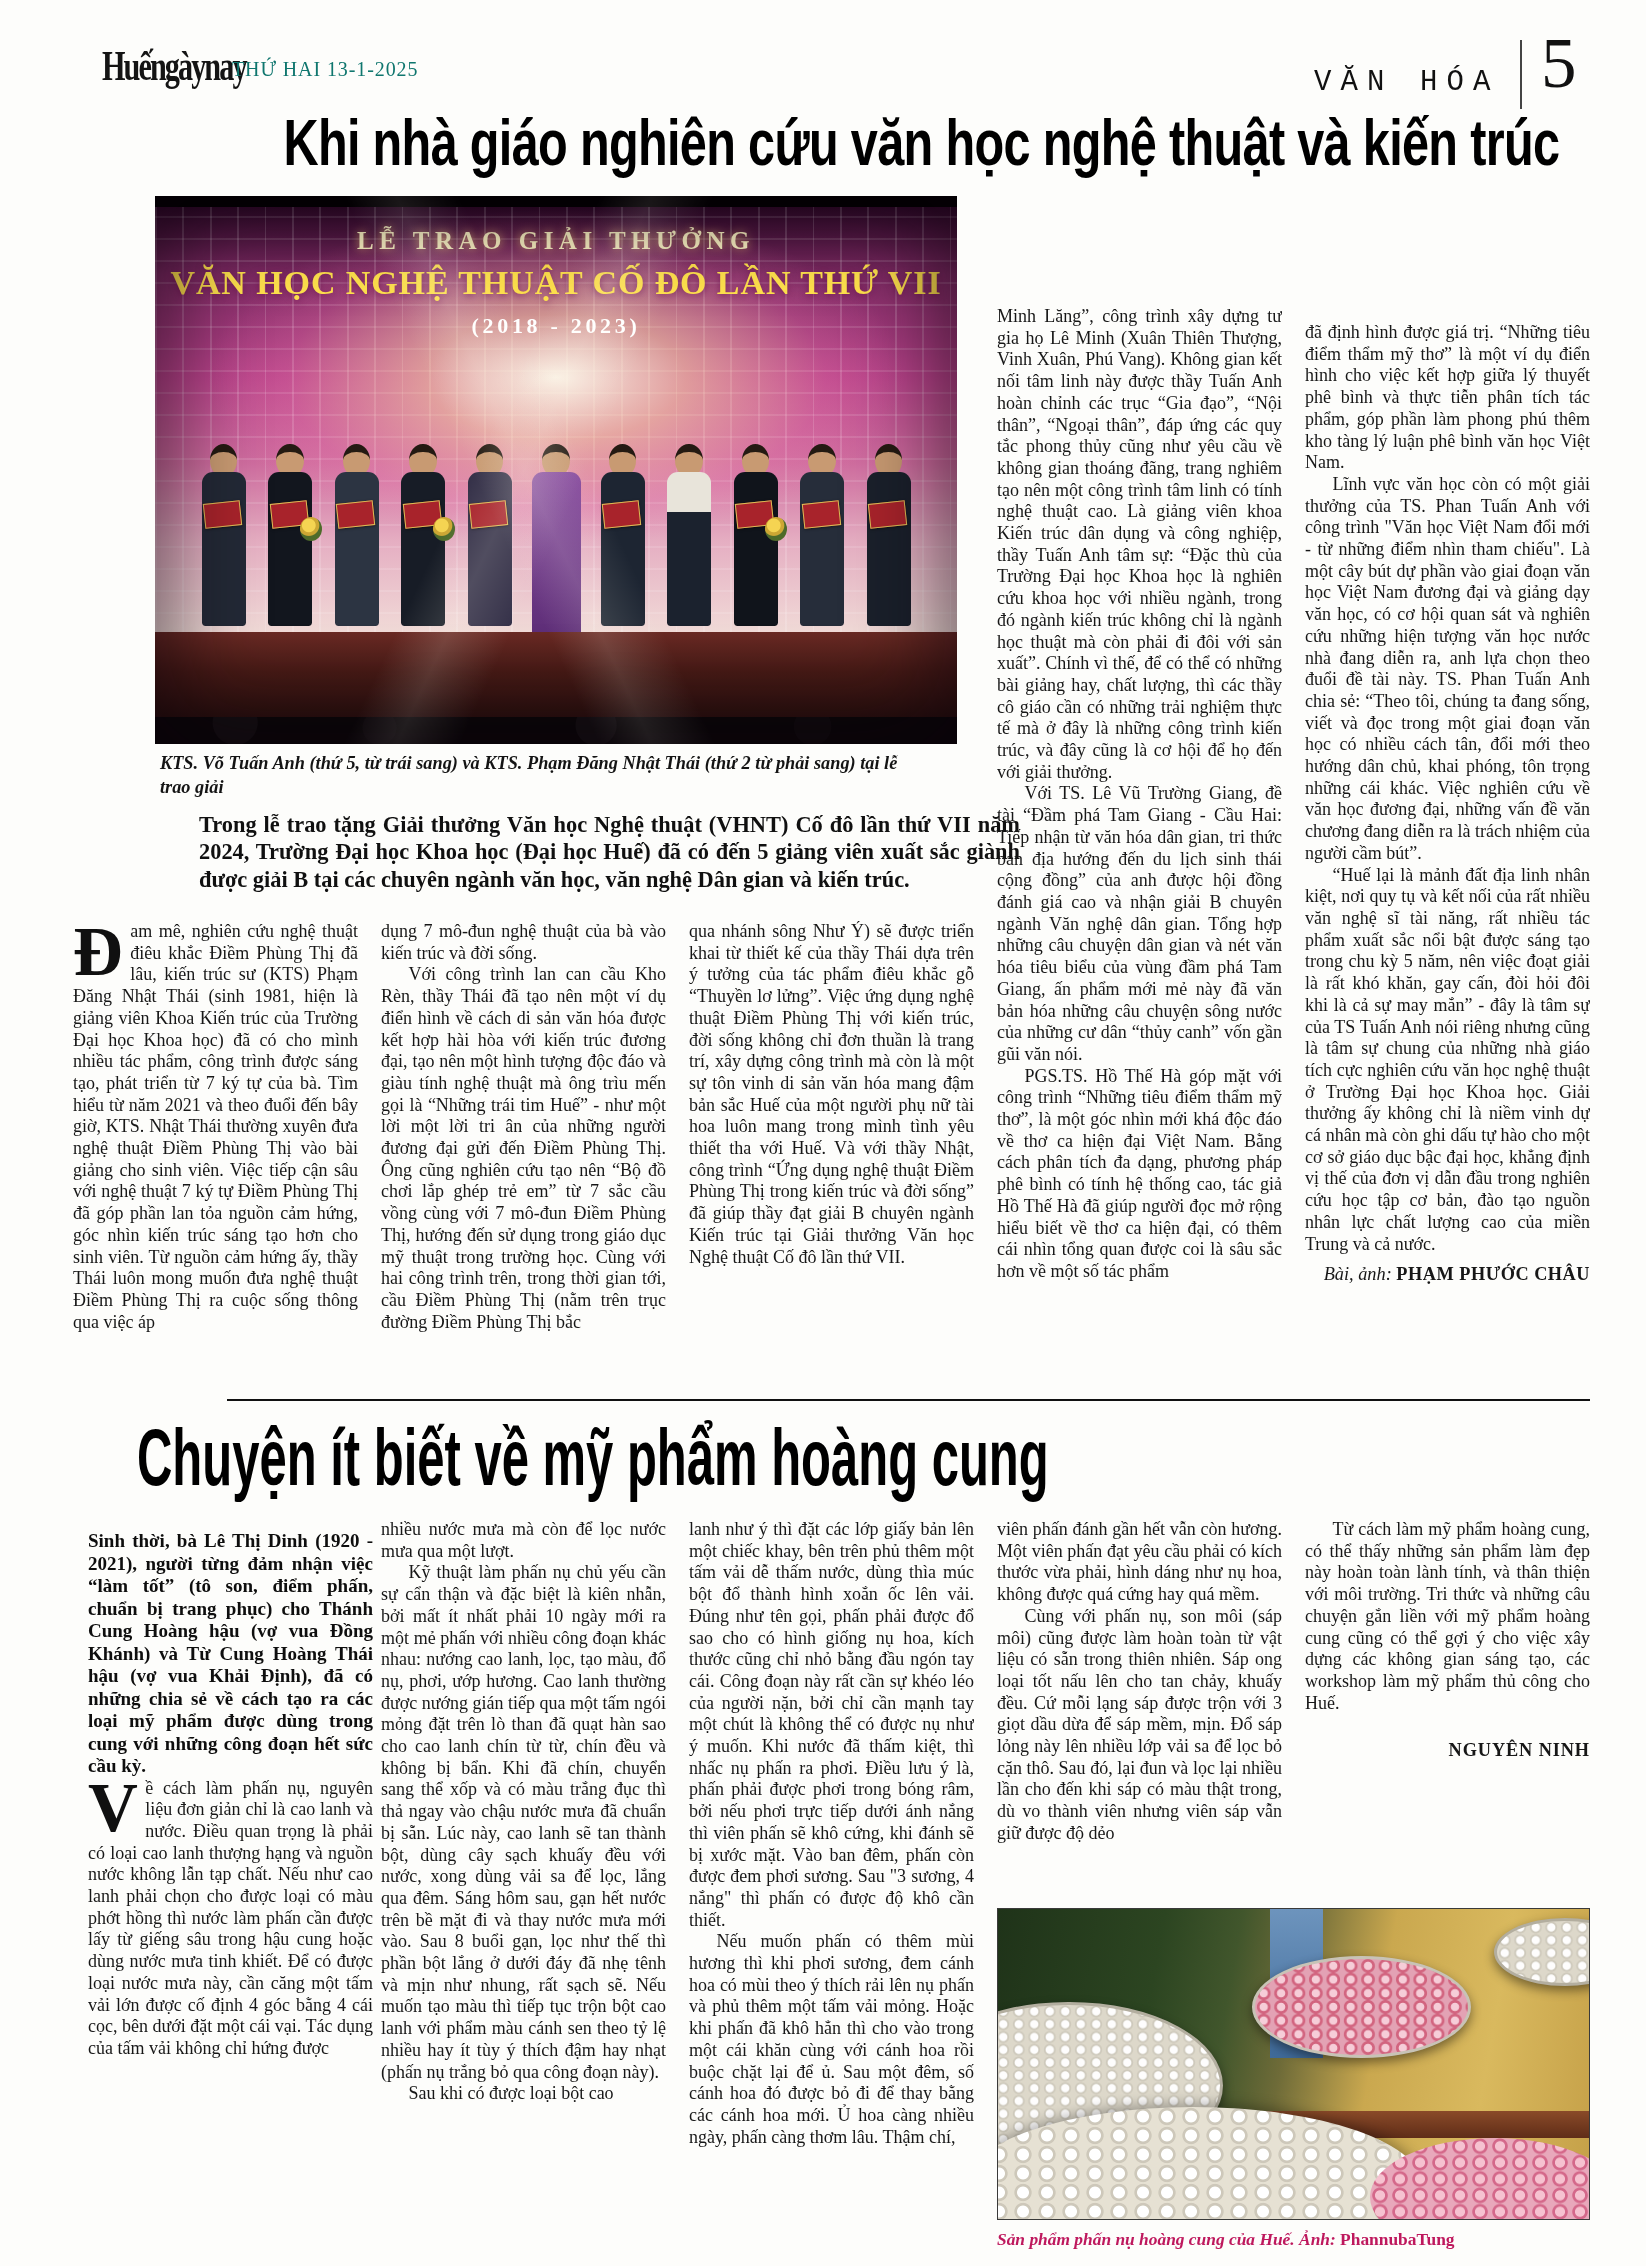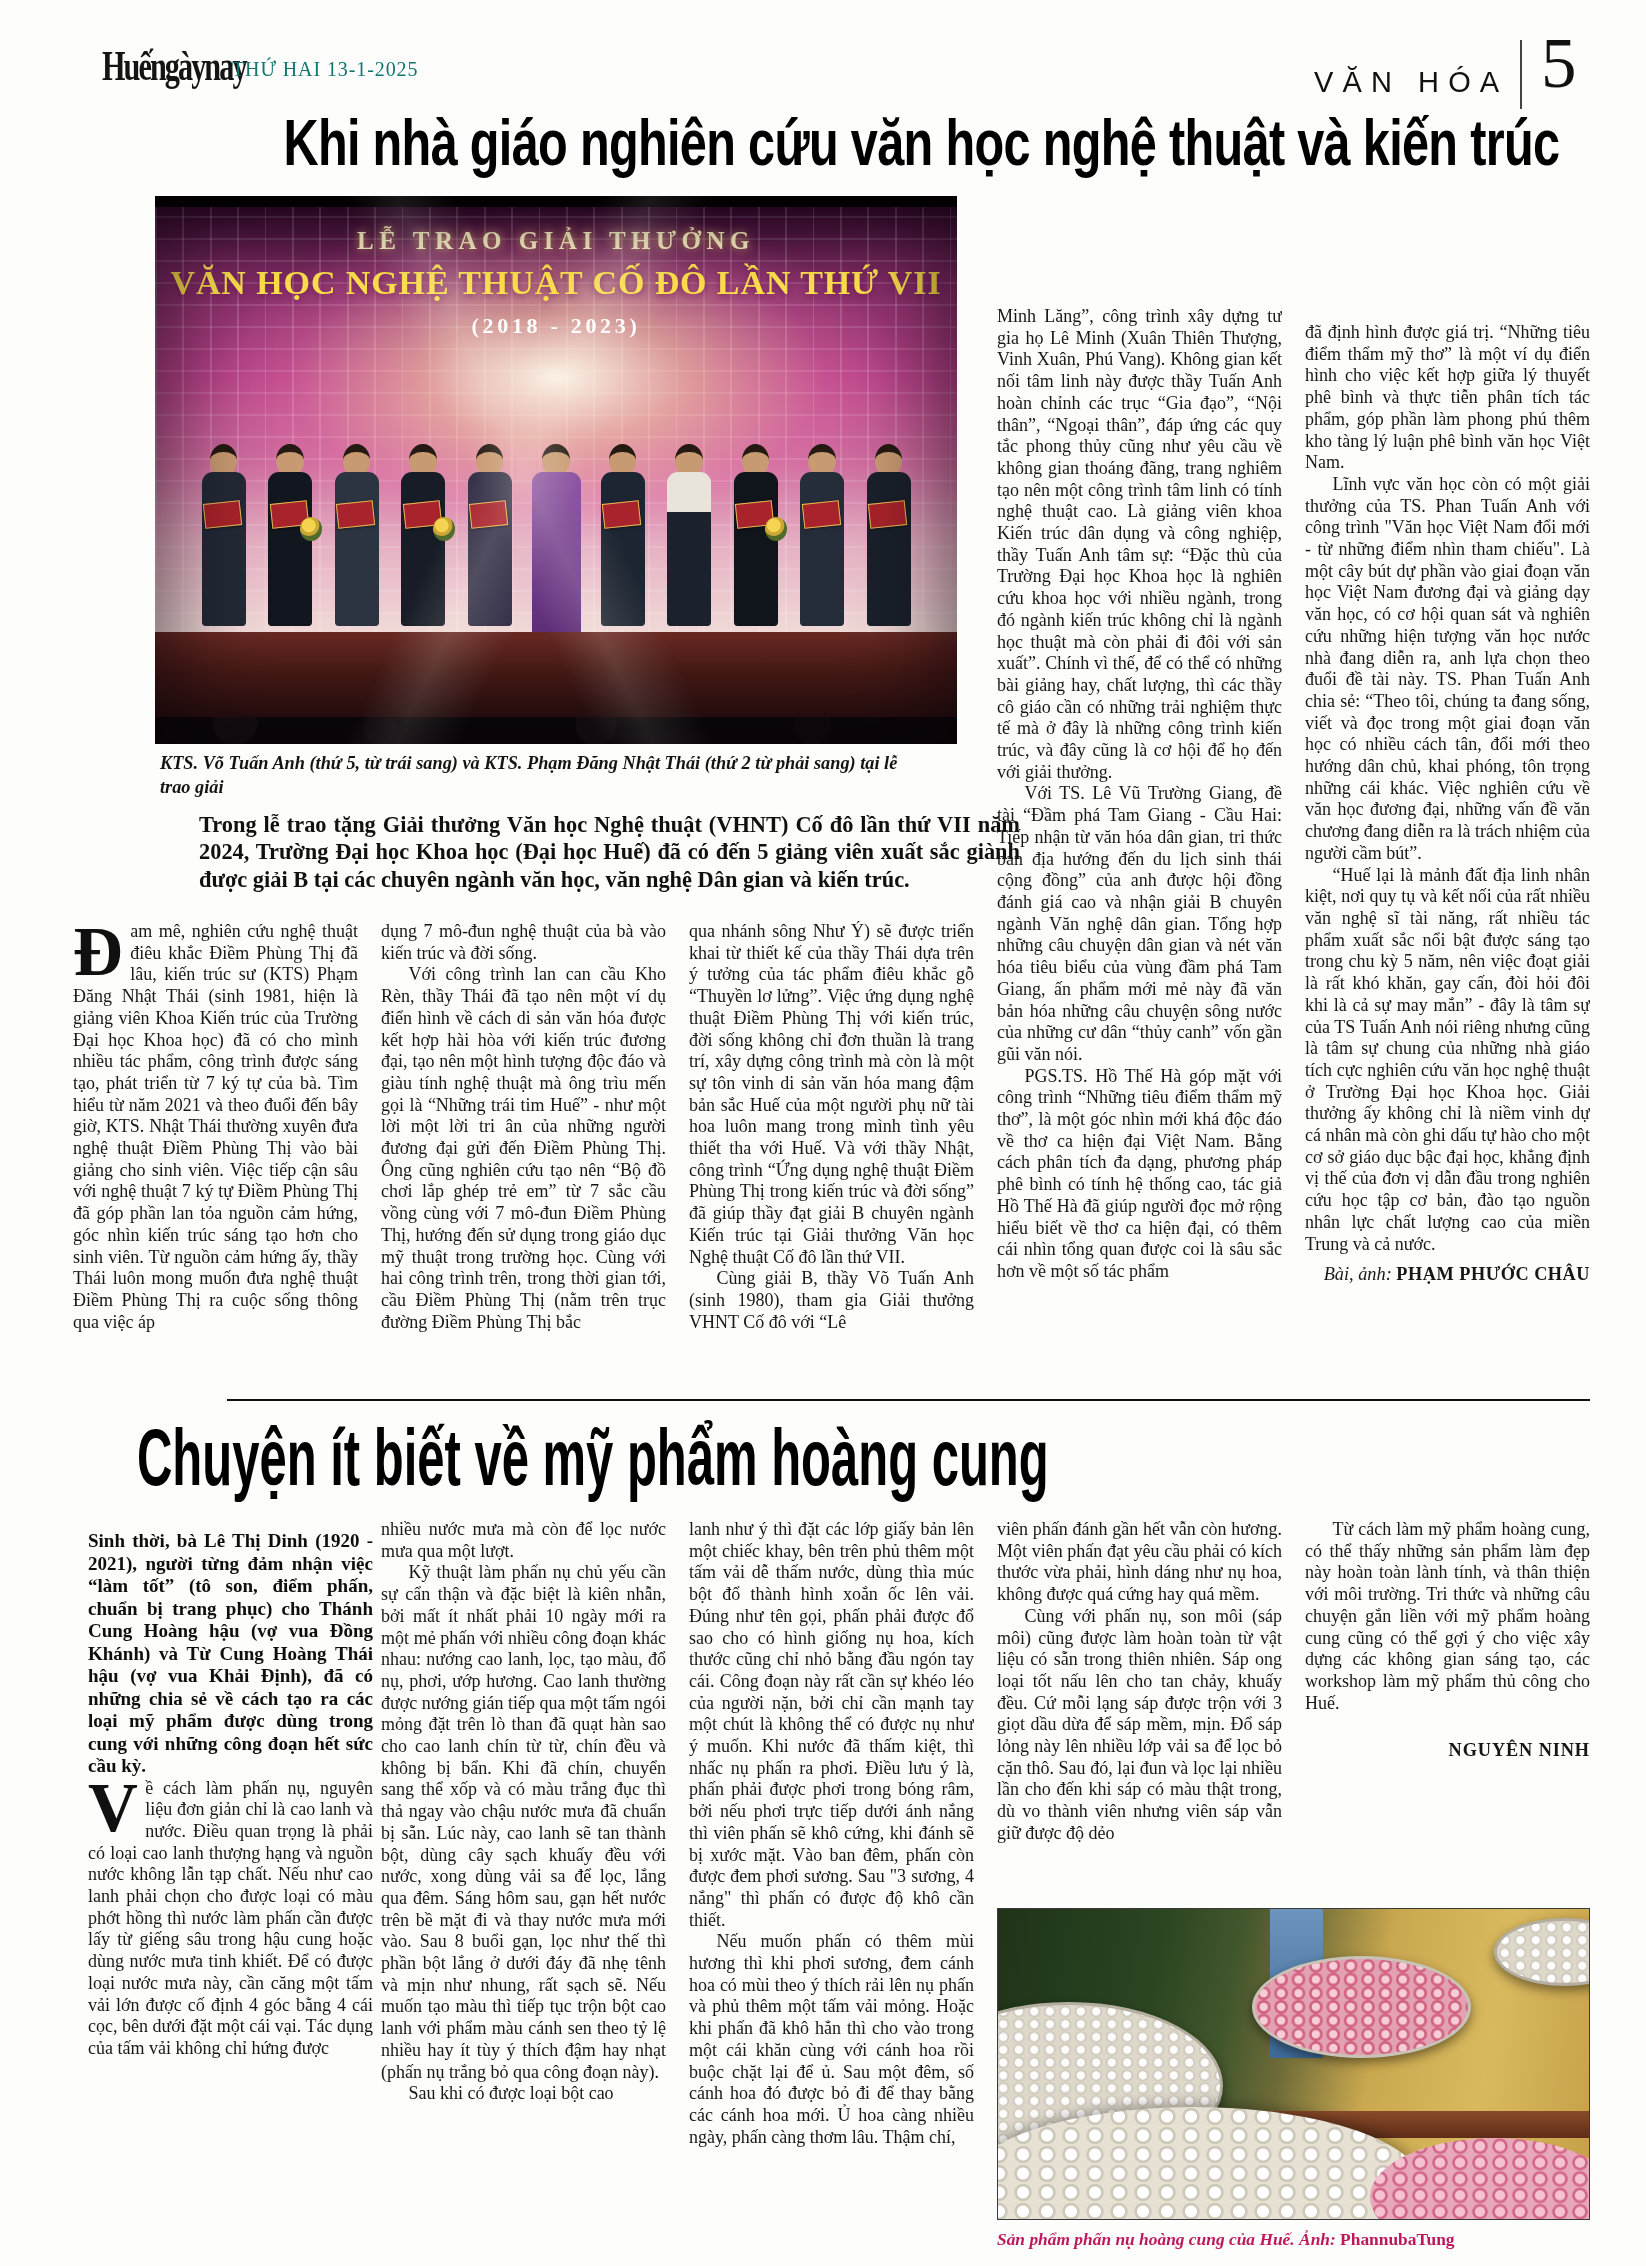--- a/index.html
+++ b/index.html
@@ -16,21 +16,21 @@
     font-family:"Liberation Serif", serif; font-weight:bold; font-size:42px;
     letter-spacing:-2.7px; transform:scaleX(0.72); transform-origin:left bottom; color:#141414;
     word-spacing:-9.1px;
   }
   .m-date {
     position:absolute; left:232px; top:58px; font-size:20px; letter-spacing:0.9px; color:#0f766e;
     font-family:"Liberation Serif", serif;
   }
   .m-section {
     position:absolute; left:1314px; top:66px; font-size:29px; letter-spacing:9.1px;
-    font-family:Liberation Sans, sans-serif; color:#111;
+    font-family:Liberation Mono, monospace; color:#111;
   }
   .m-bar { position:absolute; left:1520px; top:40px; width:1.8px; height:69px; background:#444; }
   .m-pagenum {
     position:absolute; left:1541px; top:27.4px; font-size:71px; font-weight:500;
     font-family:"Liberation Serif", serif; color:#111; line-height:73px;
   }
   
   .a1-headline {
     position:absolute; left:82px; top:106px; width:1480px; text-align:center; white-space:nowrap;
   }
@@ -272,21 +272,20 @@
 
   <div class="col" id="a1c1">
     <p><span class="dropcap">Đ</span><span>am mê, nghiên cứu nghệ thuật điêu khắc Điềm Phùng Thị đã lâu, kiến trúc sư (KTS) Phạm Đăng Nhật Thái (sinh 1981, hiện là giảng viên Khoa Kiến trúc của Trường Đại học Khoa học) đã có cho mình nhiều tác phẩm, công trình được sáng tạo, phát triển từ 7 ký tự của bà. Tìm hiểu từ năm 2021 và theo đuổi đến bây giờ, KTS. Nhật Thái thường xuyên đưa nghệ thuật Điềm Phùng Thị vào bài giảng cho sinh viên. Việc tiếp cận sâu với nghệ thuật 7 ký tự Điềm Phùng Thị đã góp phần lan tỏa nguồn cảm hứng, góc nhìn kiến trúc sáng tạo hơn cho sinh viên. Từ nguồn cảm hứng ấy, thầy Thái luôn mong muốn đưa nghệ thuật Điềm Phùng Thị ra cuộc sống thông qua việc áp</span></p>
   </div>
   <div class="col" id="a1c2">
     <p>dụng 7 mô-đun nghệ thuật của bà vào kiến trúc và đời sống.</p>
     <p class="ind">Với công trình lan can cầu Kho Rèn, thầy Thái đã tạo nên một ví dụ điển hình về cách di sản văn hóa được kết hợp hài hòa với kiến trúc đương đại, tạo nên một hình tượng độc đáo và giàu tính nghệ thuật mà ông trìu mến gọi là “Những trái tim Huế” - như một lời một lời tri ân của những người đương đại gửi đến Điềm Phùng Thị. Ông cũng nghiên cứu tạo nên “Bộ đồ chơi lắp ghép trẻ em” từ 7 sắc cầu vồng cùng với 7 mô-đun Điềm Phùng Thị, hướng đến sử dụng trong giáo dục mỹ thuật trong trường học. Cùng với hai công trình trên, trong thời gian tới, cầu Điềm Phùng Thị (nằm trên trục đường Điềm Phùng Thị bắc</p>
   </div>
   <div class="col" id="a1c3">
     <p>qua nhánh sông Như Ý) sẽ được triển khai từ thiết kế của thầy Thái dựa trên ý tưởng của tác phẩm điêu khắc gỗ “Thuyền lơ lửng”. Việc ứng dụng nghệ thuật Điềm Phùng Thị với kiến trúc, đời sống không chỉ đơn thuần là trang trí, xây dựng công trình mà còn là một sự tôn vinh di sản văn hóa mang đậm bản sắc Huế của một người phụ nữ tài hoa luôn mang trong mình tình yêu thiết tha với Huế. Và với thầy Nhật, công trình “Ứng dụng nghệ thuật Điềm Phùng Thị trong kiến trúc và đời sống” đã giúp thầy đạt giải B chuyên ngành Kiến trúc tại Giải thưởng Văn học Nghệ thuật Cố đô lần thứ VII.</p>
-    <p class="ind">Cùng giải B, thầy Võ Tuấn Anh (sinh 1980), tham gia Giải thưởng VHNT Cố đô với “Lê</p>
   </div>
   <div class="col" id="a1c4">
     <p>Minh Lăng”, công trình xây dựng tư gia họ Lê Minh (Xuân Thiên Thượng, Vinh Xuân, Phú Vang). Không gian kết nối tâm linh này được thầy Tuấn Anh hoàn chỉnh các trục “Gia đạo”, “Nội thân”, “Ngoại thân”, đáp ứng các quy tắc phong thủy cũng như yêu cầu về không gian thoáng đãng, trang nghiêm tạo nên một công trình tâm linh có tính nghệ thuật cao. Là giảng viên khoa Kiến trúc dân dụng và công nghiệp, thầy Tuấn Anh tâm sự: “Đặc thù của Trường Đại học Khoa học là nghiên cứu khoa học với nhiều ngành, trong đó ngành kiến trúc không chỉ là ngành học thuật mà còn phải đi đôi với sản xuất”. Chính vì thế, để có thể có những bài giảng hay, chất lượng, thì các thầy cô giáo cần có những trải nghiệm thực tế mà ở đây là những công trình kiến trúc, và đây cũng là cơ hội để họ đến với giải thưởng.</p>
     <p class="ind">Với TS. Lê Vũ Trường Giang, đề tài “Đầm phá Tam Giang - Cầu Hai: Tiếp nhận từ văn hóa dân gian, tri thức bản địa hướng đến du lịch sinh thái cộng đồng” của anh được hội đồng đánh giá cao và nhận giải B chuyên ngành Văn nghệ dân gian. Tổng hợp những câu chuyện dân gian và nét văn hóa tiêu biểu của vùng đầm phá Tam Giang, ấn phẩm mới mẻ này đã văn bản hóa những câu chuyện sông nước của những cư dân “thủy canh” vốn gần gũi văn nói.</p>
     <p class="ind">PGS.TS. Hồ Thế Hà góp mặt với công trình “Những tiêu điểm thẩm mỹ thơ”, là một góc nhìn mới khá độc đáo về thơ ca hiện đại Việt Nam. Bằng cách phân tích đa dạng, phương pháp phê bình có tính hệ thống cao, tác giả Hồ Thế Hà đã giúp người đọc mở rộng hiểu biết về thơ ca hiện đại, có thêm cái nhìn tổng quan được coi là sâu sắc hơn về một số tác phẩm</p>
   </div>
   <div class="col" id="a1c5">
     <p>đã định hình được giá trị. “Những tiêu điểm thẩm mỹ thơ” là một ví dụ điển hình cho việc kết hợp giữa lý thuyết phê bình và thực tiễn phân tích tác phẩm, góp phần làm phong phú thêm kho tàng lý luận phê bình văn học Việt Nam.</p>
     <p class="ind">Lĩnh vực văn học còn có một giải thưởng của TS. Phan Tuấn Anh với công trình "Văn học Việt Nam đổi mới - từ những điểm nhìn tham chiếu". Là một cây bút dự phần vào giai đoạn văn học Việt Nam đương đại và giảng dạy văn học, có cơ hội quan sát và nghiên cứu những hiện tượng văn học nước nhà đang diễn ra, anh lựa chọn theo đuổi đề tài này. TS. Phan Tuấn Anh chia sẻ: “Theo tôi, chúng ta đang sống, viết và đọc trong một giai đoạn văn học có nhiều cách tân, đổi mới theo hướng dân chủ, khai phóng, tôn trọng những cái khác. Việc nghiên cứu về văn học đương đại, những vấn đề văn chương đang diễn ra là trách nhiệm của người cầm bút”.</p>
     <p class="ind">“Huế lại là mảnh đất địa linh nhân kiệt, nơi quy tụ và kết nối của rất nhiều văn nghệ sĩ tài năng, rất nhiều tác phẩm xuất sắc nổi bật được sáng tạo trong chu kỳ 5 năm, nên việc đoạt giải là rất khó khăn, gay cấn, đòi hỏi đôi khi là cả sự may mắn” - đây là tâm sự của TS Tuấn Anh nói riêng nhưng cũng là tâm sự chung của những nhà giáo tích cực nghiên cứu văn học nghệ thuật ở Trường Đại học Khoa học. Giải thưởng ấy không chỉ là niềm vinh dự cá nhân mà còn ghi dấu tự hào cho một cơ sở giáo dục bậc đại học, khẳng định vị thế của đơn vị dẫn đầu trong nghiên cứu học tập cơ bản, đào tạo nguồn nhân lực chất lượng cao của miền Trung và cả nước.</p>

